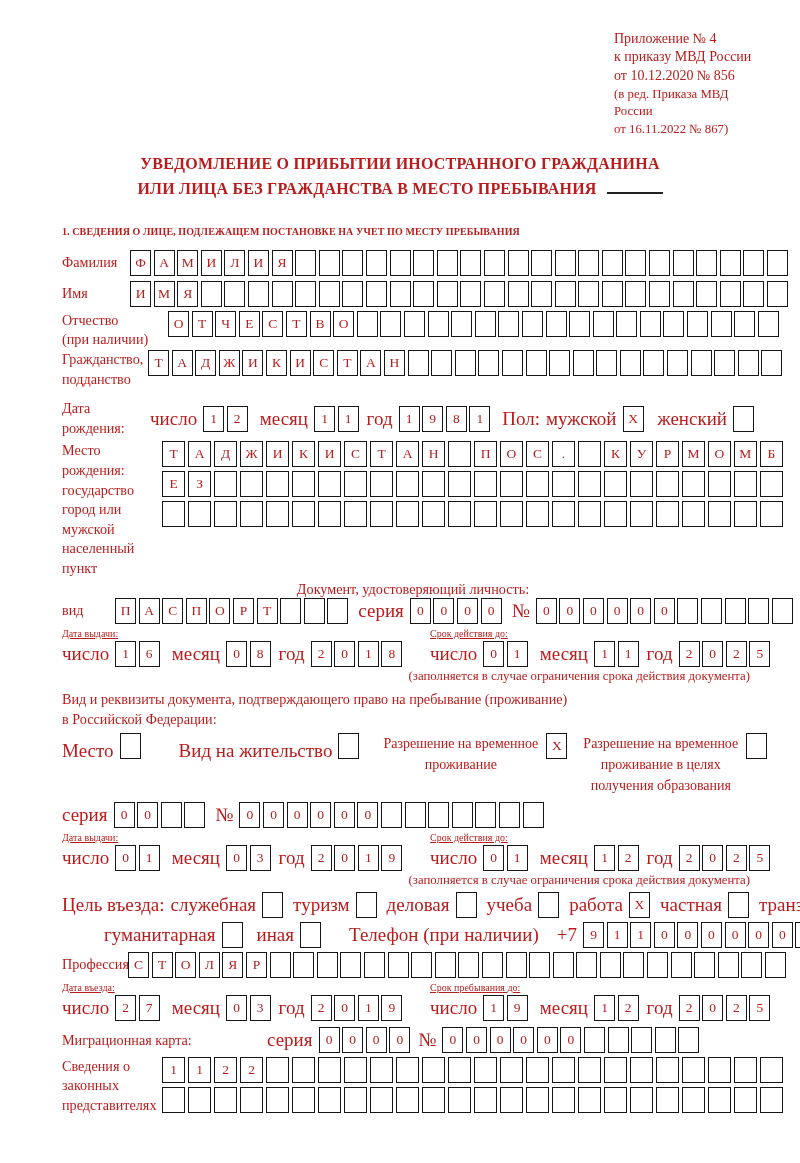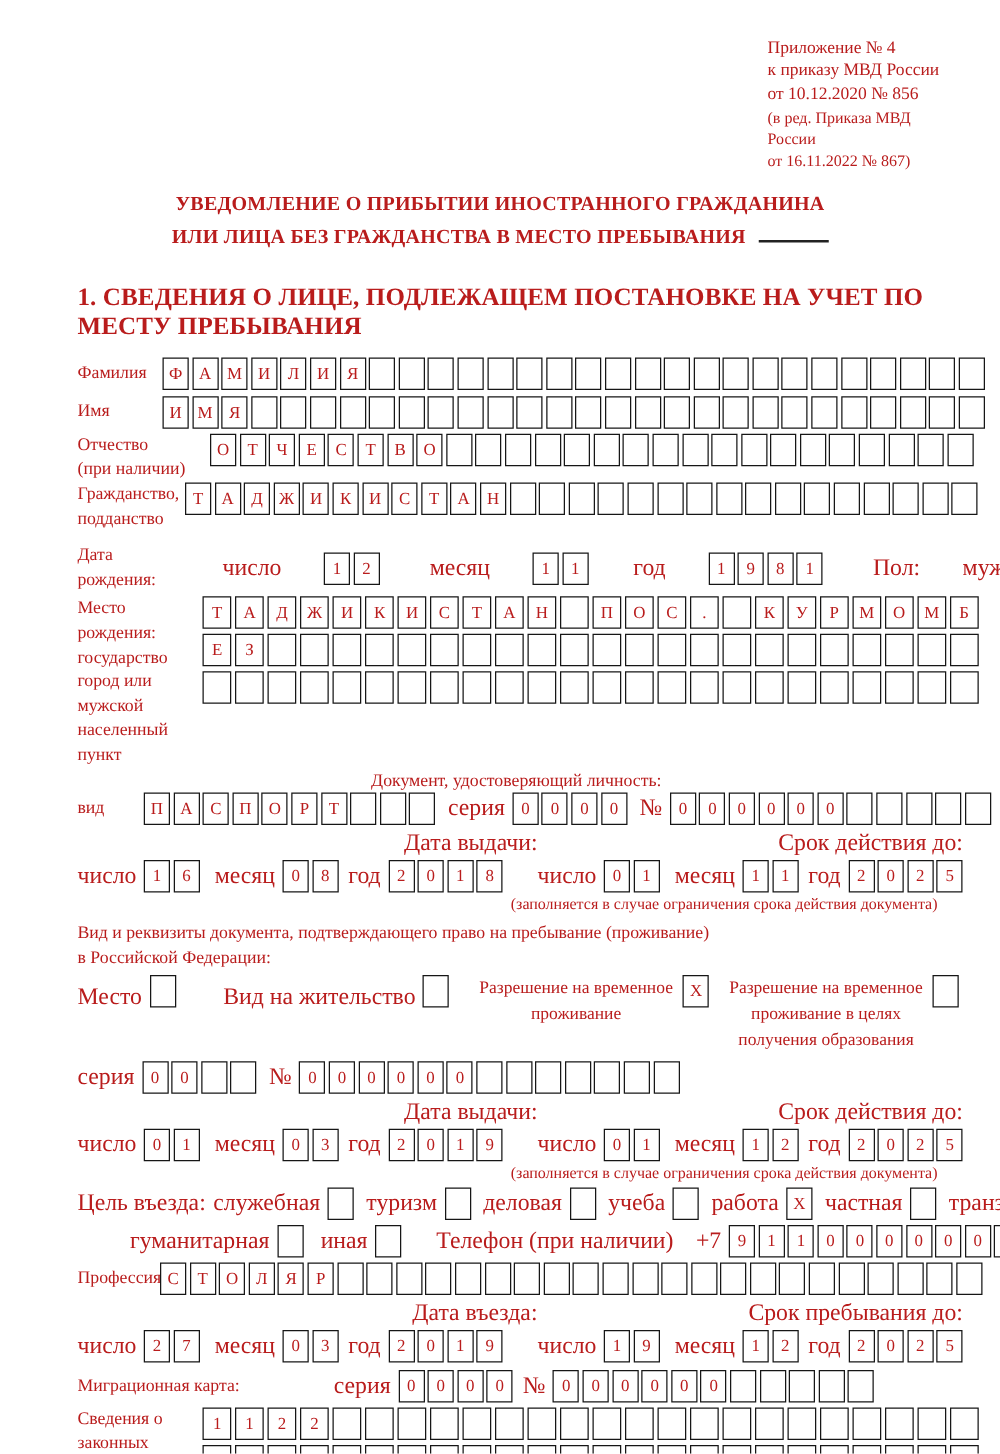--- a/index.html
+++ b/index.html
@@ -8,43 +8,43 @@
         padding:30px 36px 0 62px;}
   
   .annex{margin-left:552px;line-height:1.32;}
   .annex-l{font-size:14px;}
   .annex-s{font-size:12.8px;margin-top:1px;}
   .annex-s:first-of-type{margin-top:5px;}
   .forma{text-align:right;font-weight:bold;font-size:15px;margin-top:16px;letter-spacing:.5px;}
   
   .title{font-size:16px;font-weight:bold;text-align:center;line-height:1.55;margin:14px 0 0 -26px;letter-spacing:.2px;}
   .blank{display:inline-block;width:56px;border-bottom:2.2px solid #222;height:.95em;margin-left:10px;}
-  .sec{font-size:20px;font-weight:bold;margin:24px 0 0 0;letter-spacing:.1px;}
+  .sec{font-size:10px;font-weight:bold;margin:24px 0 0 0;letter-spacing:.1px;}
   
   .row{display:flex;align-items:flex-start;flex-wrap:nowrap;}
   .ai-c{align-items:center;}
   .lbl{font-size:14.2px;line-height:1.38;flex:0 0 auto;}
   .dl{font-size:19px;margin-right:6px;white-space:nowrap;flex:0 0 auto;}
   .txt{font-size:14.2px;line-height:1.42;}
   .w68{width:68px;} .w106{width:106px;} .w86{width:86px;} .w80{width:80px;}
   .w100{width:100px;} .w53{width:53px;} .w66{width:66px;} .w150{width:150px;line-height:1.3;} .ml8{margin-left:8px;} .ml10{margin-left:10px;} .ml12{margin-left:12px;}
   .ml14{margin-left:14px;} .ml16{margin-left:16px;} .ml24{margin-left:24px;}
   .ml28{margin-left:28px;} .ml38{margin-left:38px;} .ml55{margin-left:55px;}
   .mt2{margin-top:0;} .mt3{margin-top:3px;} .mt4{margin-top:4px;} .mt5{margin-top:5px;}
-  .mt6{margin-top:6px;} .mt10{margin-top:10px;gap:28px;} .mt13{margin-top:13px;}
+  .mt6{margin-top:6px;} .mt10{margin-top:10px;} .mt13{margin-top:13px;}
   
   .cells{display:inline-flex;gap:2.6px;flex:0 0 auto;}
   .cell{box-sizing:border-box;flex:0 0 auto;width:21px;height:26px;border:1.8px solid #161616;
         display:inline-flex;align-items:center;justify-content:center;font-size:13.5px;background:#fff;}
   .cell.wide{width:23.4px;}
   .stack{display:flex;flex-direction:column;gap:4px;}
   .center-b{font-weight:normal;font-size:14.2px;text-align:center;margin-top:2px;}
   
   .dgrid{display:grid;grid-template-columns:368px 1fr;margin-top:4px;}
-  .dhead{font-size:19px;text-align:right;margin-bottom:2px;}
+  .dhead{font-size:10px;text-align:left;margin-bottom:2px;text-decoration:underline;}
   .dmy{display:flex;align-items:center;}
   .hint-r{font-size:12.8px;text-align:right;margin:2px 14px 0 0;}
   
   .permits{display:flex;align-items:flex-start;margin-top:4px;}
   .popt{display:flex;align-items:flex-start;flex:0 0 auto;}
   .popt .dl{line-height:1.9;}
   .plabel{white-space:pre-line;text-align:center;line-height:1.5;font-size:14px;margin-right:8px;}
   .fem{margin-left:auto;margin-right:14px;}
 </style>
 </head>

